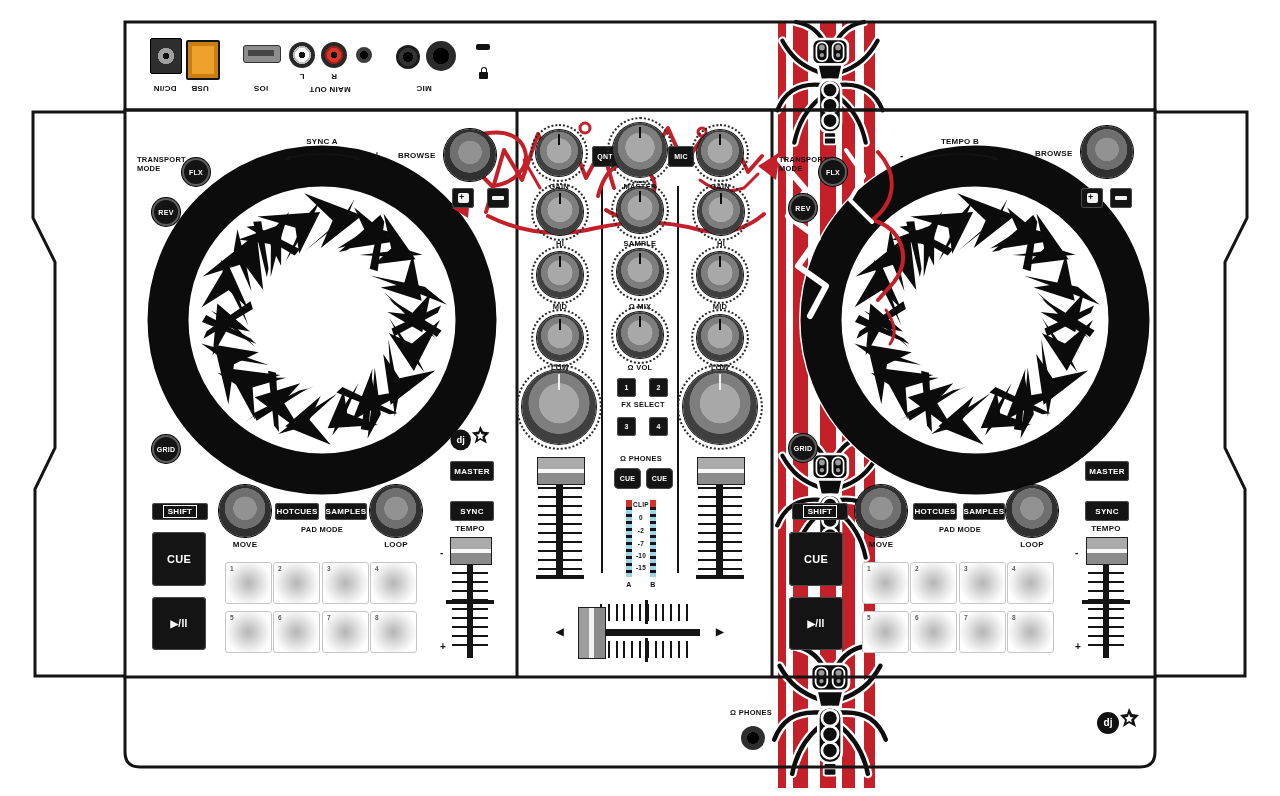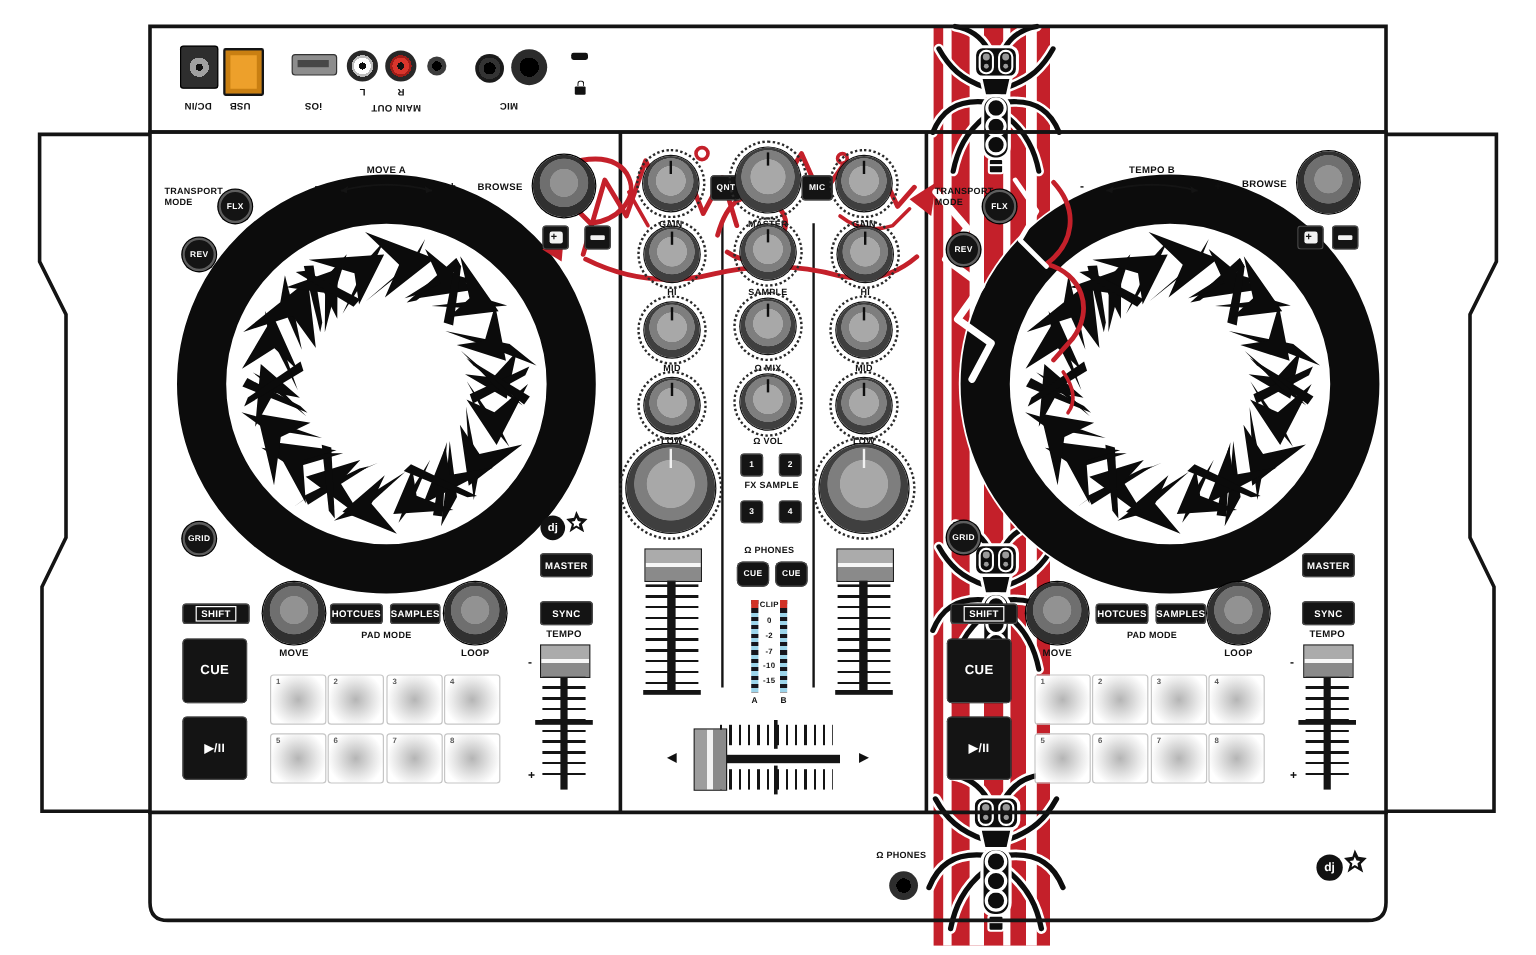--- a/index.html
+++ b/index.html
@@ -271,21 +271,21 @@
   <div class="lbl rlbl" style="left:200px;top:84px;">USB</div>
   <div class="lbl rlbl" style="left:261px;top:84px;">iOS</div>
   <div class="lbl rlbl" style="left:302px;top:72px;">L</div>
   <div class="lbl rlbl" style="left:334px;top:72px;">R</div>
   <div class="lbl rlbl" style="left:330px;top:85px;">MAIN OUT</div>
   <div class="lbl rlbl" style="left:424px;top:84px;">MIC</div>
 
   <div class="lbl sm" style="left:137px;top:156px;width:54px;white-space:normal;">TRANSPORT MODE</div>
   <div class="b round" style="left:182px;top:158px;width:28px;height:28px;">FLX</div>
   <div class="b round" style="left:152px;top:198px;width:28px;height:28px;">REV</div>
-  <div class="lbl ctr" style="left:322px;top:137px;">MOVE A</div>
+  <div class="lbl ctr" style="left:322px;top:137px;">SYNC A</div>
   <svg class="abs" width="96" height="14" style="left:274px;top:148px">
     <path d="M10,11 Q48,1 86,11" fill="none" stroke="#141414" stroke-width="1.6"></path>
     <path d="M10,11 l6,-4 -1,6 z" fill="#141414"></path>
       <path d="M86,11 l-6,-4 1,6 z" fill="#141414"></path>
   </svg>
   <div class="lbl" style="left:262px;top:150px;font-size:10px;">-</div>
   <div class="lbl" style="left:374px;top:150px;font-size:10px;">+</div>
   <div class="lbl" style="left:398px;top:151px;">BROWSE</div>
   <div class="k enc" style="left:444px;top:129px;width:52px;height:52px;"></div>
   <div class="b" style="left:452px;top:188px;width:22px;height:20px;">
@@ -434,21 +434,21 @@
   <div class="k std t" style="left:537px;top:315px;width:46px;height:46px;"></div>
   <div class="k std t" style="left:617px;top:312px;width:46px;height:46px;"></div>
   <div class="k std t" style="left:697px;top:315px;width:46px;height:46px;"></div>
   <div class="lbl ctr sm" style="left:560px;top:364px;">LOW</div>
   <div class="lbl ctr sm" style="left:640px;top:364px;">Ω VOL</div>
   <div class="lbl ctr sm" style="left:720px;top:364px;">LOW</div>
   <div class="k std t big" style="left:522px;top:370px;width:74px;height:74px;"></div>
   <div class="k std t big" style="left:683px;top:370px;width:74px;height:74px;"></div>
   <div class="b" style="left:617px;top:378px;width:19px;height:19px;font-size:7px;">1</div>
   <div class="b" style="left:649px;top:378px;width:19px;height:19px;font-size:7px;">2</div>
-  <div class="lbl ctr sm" style="left:643px;top:401px;">FX SAMPLE</div>
+  <div class="lbl ctr sm" style="left:643px;top:401px;">FX SELECT</div>
   <div class="b" style="left:617px;top:417px;width:19px;height:19px;font-size:7px;">3</div>
   <div class="b" style="left:649px;top:417px;width:19px;height:19px;font-size:7px;">4</div>
 
   <div class="rungs" style="left:538px;top:487px;width:44px;height:90px;"></div>
   <div class="fbar" style="left:556px;top:462px;width:7px;height:116px;"></div>
   <div class="fbar" style="left:536px;top:575px;width:48px;height:4px;"></div>
   <div class="cap" style="left:537px;top:457px;width:46px;height:26px;"></div>
   <div class="rungs" style="left:698px;top:487px;width:44px;height:90px;"></div>
   <div class="fbar" style="left:716px;top:462px;width:7px;height:116px;"></div>
   <div class="fbar" style="left:696px;top:575px;width:48px;height:4px;"></div>

